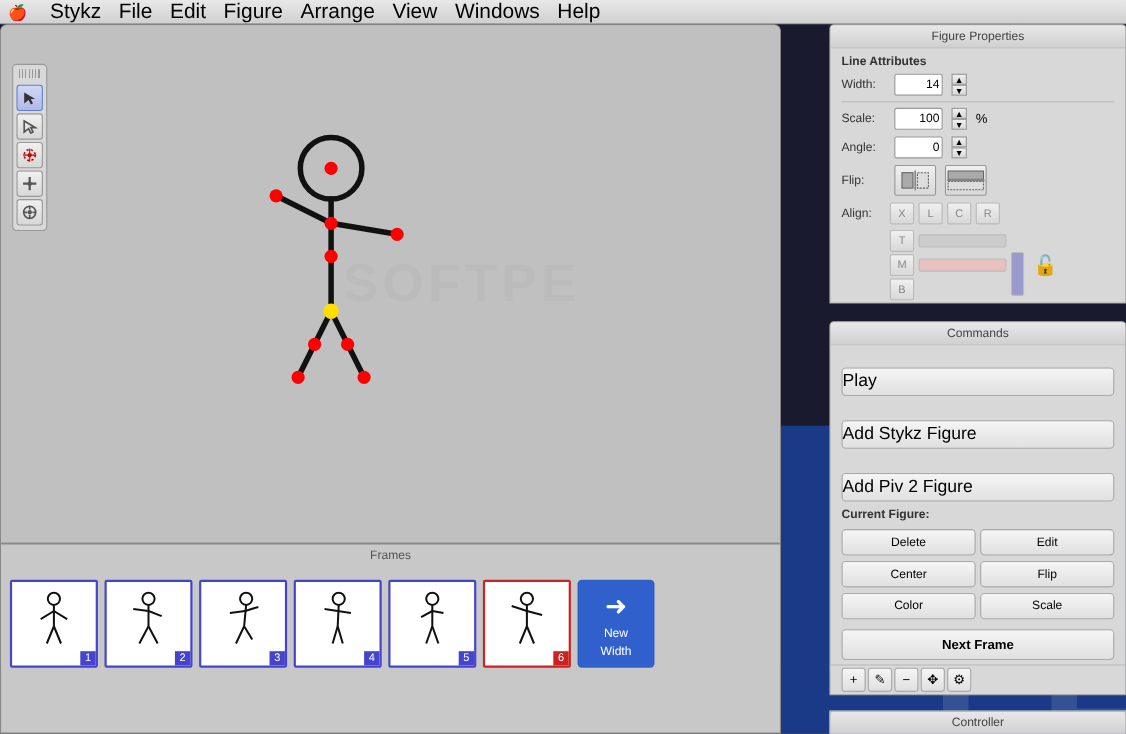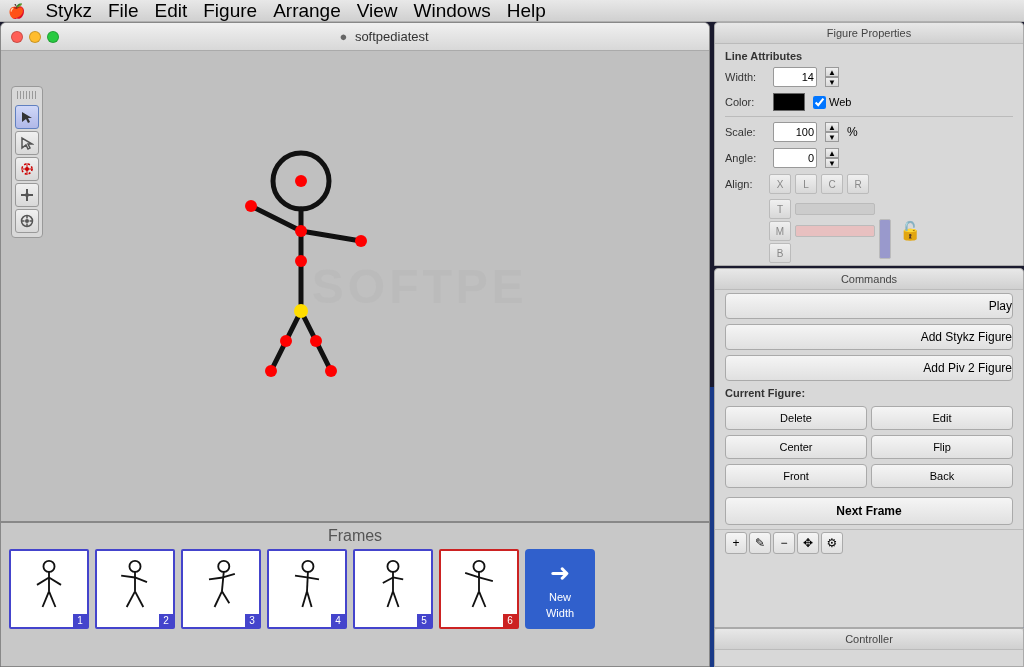--- a/index.html
+++ b/index.html
@@ -148,23 +148,23 @@
 
     
     .frames-bar {
       height: 112px;
       background: #c8c8c8;
       border-top: 2px solid #888;
       padding: 4px 8px;
     }
     .frames-label {
       text-align: center;
-      font-size: 16px;
+      font-size: 11px;
       color: #555;
-      margin-bottom: 4px;
+      margin-bottom: 16px;
     }
     .frames-list {
       display: flex;
       gap: 6px;
       align-items: center;
     }
     .frame-item {
       width: 80px;
       height: 80px;
       background: #fff;
@@ -211,25 +211,25 @@
     .new-frame-arrow {
       font-size: 24px;
       color: #fff;
     }
 
     
     .right-panels {
       position: absolute;
       top: 22px;
       right: 0;
-      width: 310px;
+      width: 270px;
       height: 645px;
       display: flex;
       flex-direction: column;
-      gap: 0;
+      gap: 14px;
     }
 
     
     .figure-props {
       background: #d8d8d8;
       border: 1px solid #aaa;
       border-radius: 4px 4px 0 0;
       padding: 0;
       margin-bottom: 2px;
     }
@@ -345,28 +345,28 @@
 
     
     .commands-panel {
       background: #d8d8d8;
       border: 1px solid #aaa;
       border-radius: 4px 4px 0 0;
       flex: 1;
     }
     .cmd-btn {
       width: calc(100% - 20px);
-      margin: 3px 10px 2px;
+      margin: 20px 10px 2px;
       height: 26px;
       background: linear-gradient(to bottom, #f5f5f5, #e0e0e0);
       border: 1px solid #aaa;
       border-radius: 4px;
-      font-size: 12px;
-      cursor: pointer;
-      text-align: right;
+      font-size: 16px;
+      cursor: pointer;
+      text-align: left;
     }
     .cmd-row {
       display: flex;
       gap: 4px;
       margin: 5px 10px;
     }
     .cmd-half-btn {
       flex: 1;
       height: 24px;
       background: linear-gradient(to bottom, #f5f5f5, #e0e0e0);
@@ -460,31 +460,20 @@
   <span class="menubar-item">Edit</span>
   <span class="menubar-item">Figure</span>
   <span class="menubar-item">Arrange</span>
   <span class="menubar-item">View</span>
   <span class="menubar-item">Windows</span>
   <span class="menubar-item">Help</span>
 </div>
 
 <div class="main-window">
 
-  <div class="title-bar">
-    <div class="traffic-lights">
-      <div class="traffic-light tl-red"></div>
-      <div class="traffic-light tl-yellow"></div>
-      <div class="traffic-light tl-green"></div>
-    </div>
-    <div class="title-text">
-      <span class="title-dot">●</span>
-      <span>softpediatest</span>
-    </div>
-  </div>
 
   <div class="canvas-area">
 
     <div class="watermark">SOFTPE</div>
 
     <div class="toolbar">
       <div class="toolbar-handle"></div>
       <div class="tool-btn active">
         <svg width="14" height="14" viewBox="0 0 14 14">
             <polygon points="2,2 2,12 6,9 8,13 10,12 8,8 12,8" fill="#333" stroke="none"></polygon>
@@ -646,28 +635,20 @@
 
     <div class="prop-row">
       <span class="prop-label">Width:</span>
       <input class="prop-input" type="text" value="14" style="">
       <div class="prop-stepper">
         <div class="stepper-btn">▲</div>
         <div class="stepper-btn">▼</div>
       </div>
     </div>
 
-    <div class="prop-row">
-      <span class="prop-label">Color:</span>
-      <div class="color-swatch"></div>
-      <div class="web-checkbox">
-        <input type="checkbox" checked="" style="">
-        <span>Web</span>
-      </div>
-    </div>
 
     <div class="prop-divider"></div>
 
     <div class="prop-row">
       <span class="prop-label">Scale:</span>
       <input class="prop-input" type="text" value="100" style="">
       <div class="prop-stepper">
         <div class="stepper-btn">▲</div>
         <div class="stepper-btn">▼</div>
       </div>
@@ -676,20 +657,37 @@
 
     <div class="prop-row">
       <span class="prop-label">Angle:</span>
       <input class="prop-input" type="text" value="0" style="">
       <div class="prop-stepper">
         <div class="stepper-btn">▲</div>
         <div class="stepper-btn">▼</div>
       </div>
     </div>
 
+    <div class="flip-row">
+      <span class="prop-label">Flip:</span>
+      <div class="flip-btn">
+        <svg width="28" height="22" viewBox="0 0 28 22">
+          <rect x="2" y="4" width="10" height="14" fill="#aaa" stroke="#666" stroke-width="1"></rect>
+          <rect x="16" y="4" width="10" height="14" fill="#ddd" stroke="#666" stroke-width="1" stroke-dasharray="2,1"></rect>
+          <line x1="14" y1="2" x2="14" y2="20" stroke="#888" stroke-width="1.5"></line>
+        </svg>
+      </div>
+      <div class="flip-btn">
+        <svg width="38" height="22" viewBox="0 0 38 22">
+          <rect x="2" y="2" width="34" height="8" fill="#aaa" stroke="#666" stroke-width="1"></rect>
+          <rect x="2" y="12" width="34" height="8" fill="#ddd" stroke="#666" stroke-width="1" stroke-dasharray="2,1"></rect>
+          <line x1="1" y1="11" x2="37" y2="11" stroke="#888" stroke-width="1.5"></line>
+        </svg>
+      </div>
+    </div>
 
     <div class="align-row">
       <span class="prop-label">Align:</span>
       <div class="align-btn">X</div>
       <div class="align-btn">L</div>
       <div class="align-btn">C</div>
       <div class="align-btn">R</div>
     </div>
 
     <div style="display:flex; padding: 2px 10px; gap: 4px; align-items: center;">
@@ -720,22 +718,22 @@
     <div class="current-figure-label">Current Figure:</div>
     <div class="cmd-row">
       <button class="cmd-half-btn">Delete</button>
       <button class="cmd-half-btn">Edit</button>
     </div>
     <div class="cmd-row">
       <button class="cmd-half-btn">Center</button>
       <button class="cmd-half-btn">Flip</button>
     </div>
     <div class="cmd-row">
-      <button class="cmd-half-btn">Front</button>
-      <button class="cmd-half-btn">Back</button>
+      <button class="cmd-half-btn">Color</button>
+      <button class="cmd-half-btn">Scale</button>
     </div>
     <button class="next-frame-btn">Next Frame</button>
     <div class="cmd-toolbar">
       <div class="cmd-tool-btn">+</div>
       <div class="cmd-tool-btn">✎</div>
       <div class="cmd-tool-btn">−</div>
       <div class="cmd-tool-btn">✥</div>
       <div class="cmd-tool-btn">⚙</div>
     </div>
   </div>

